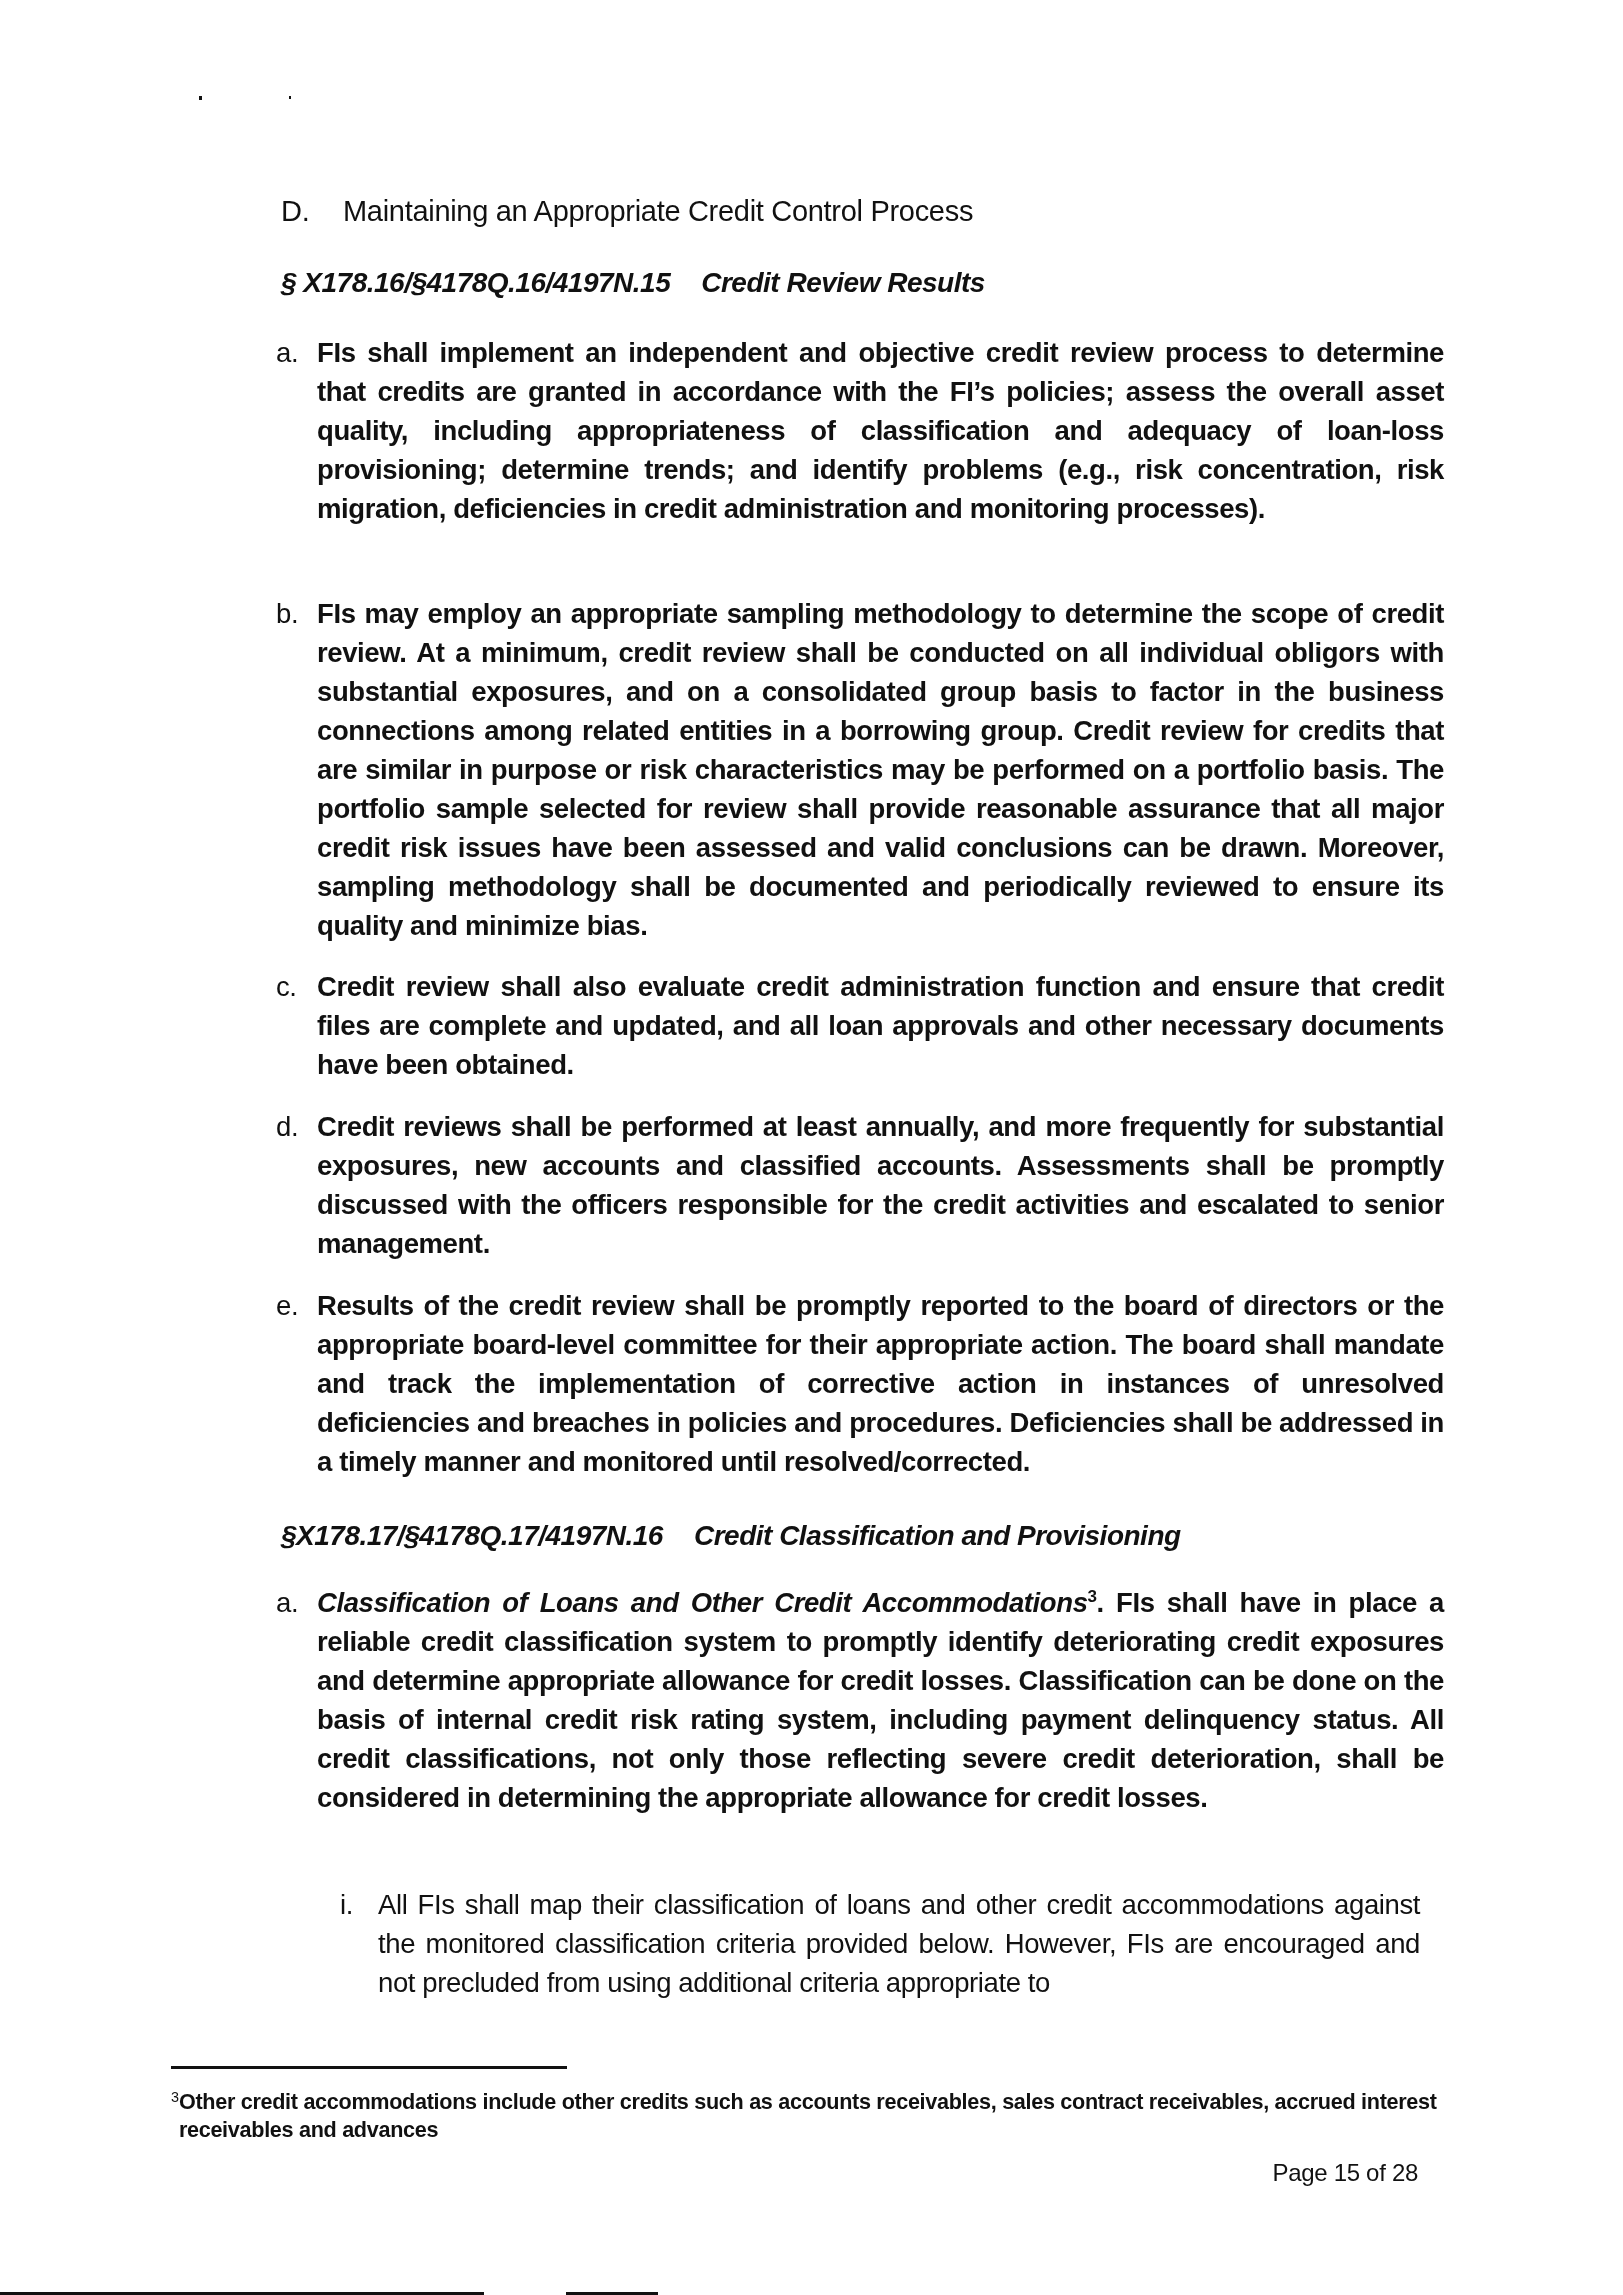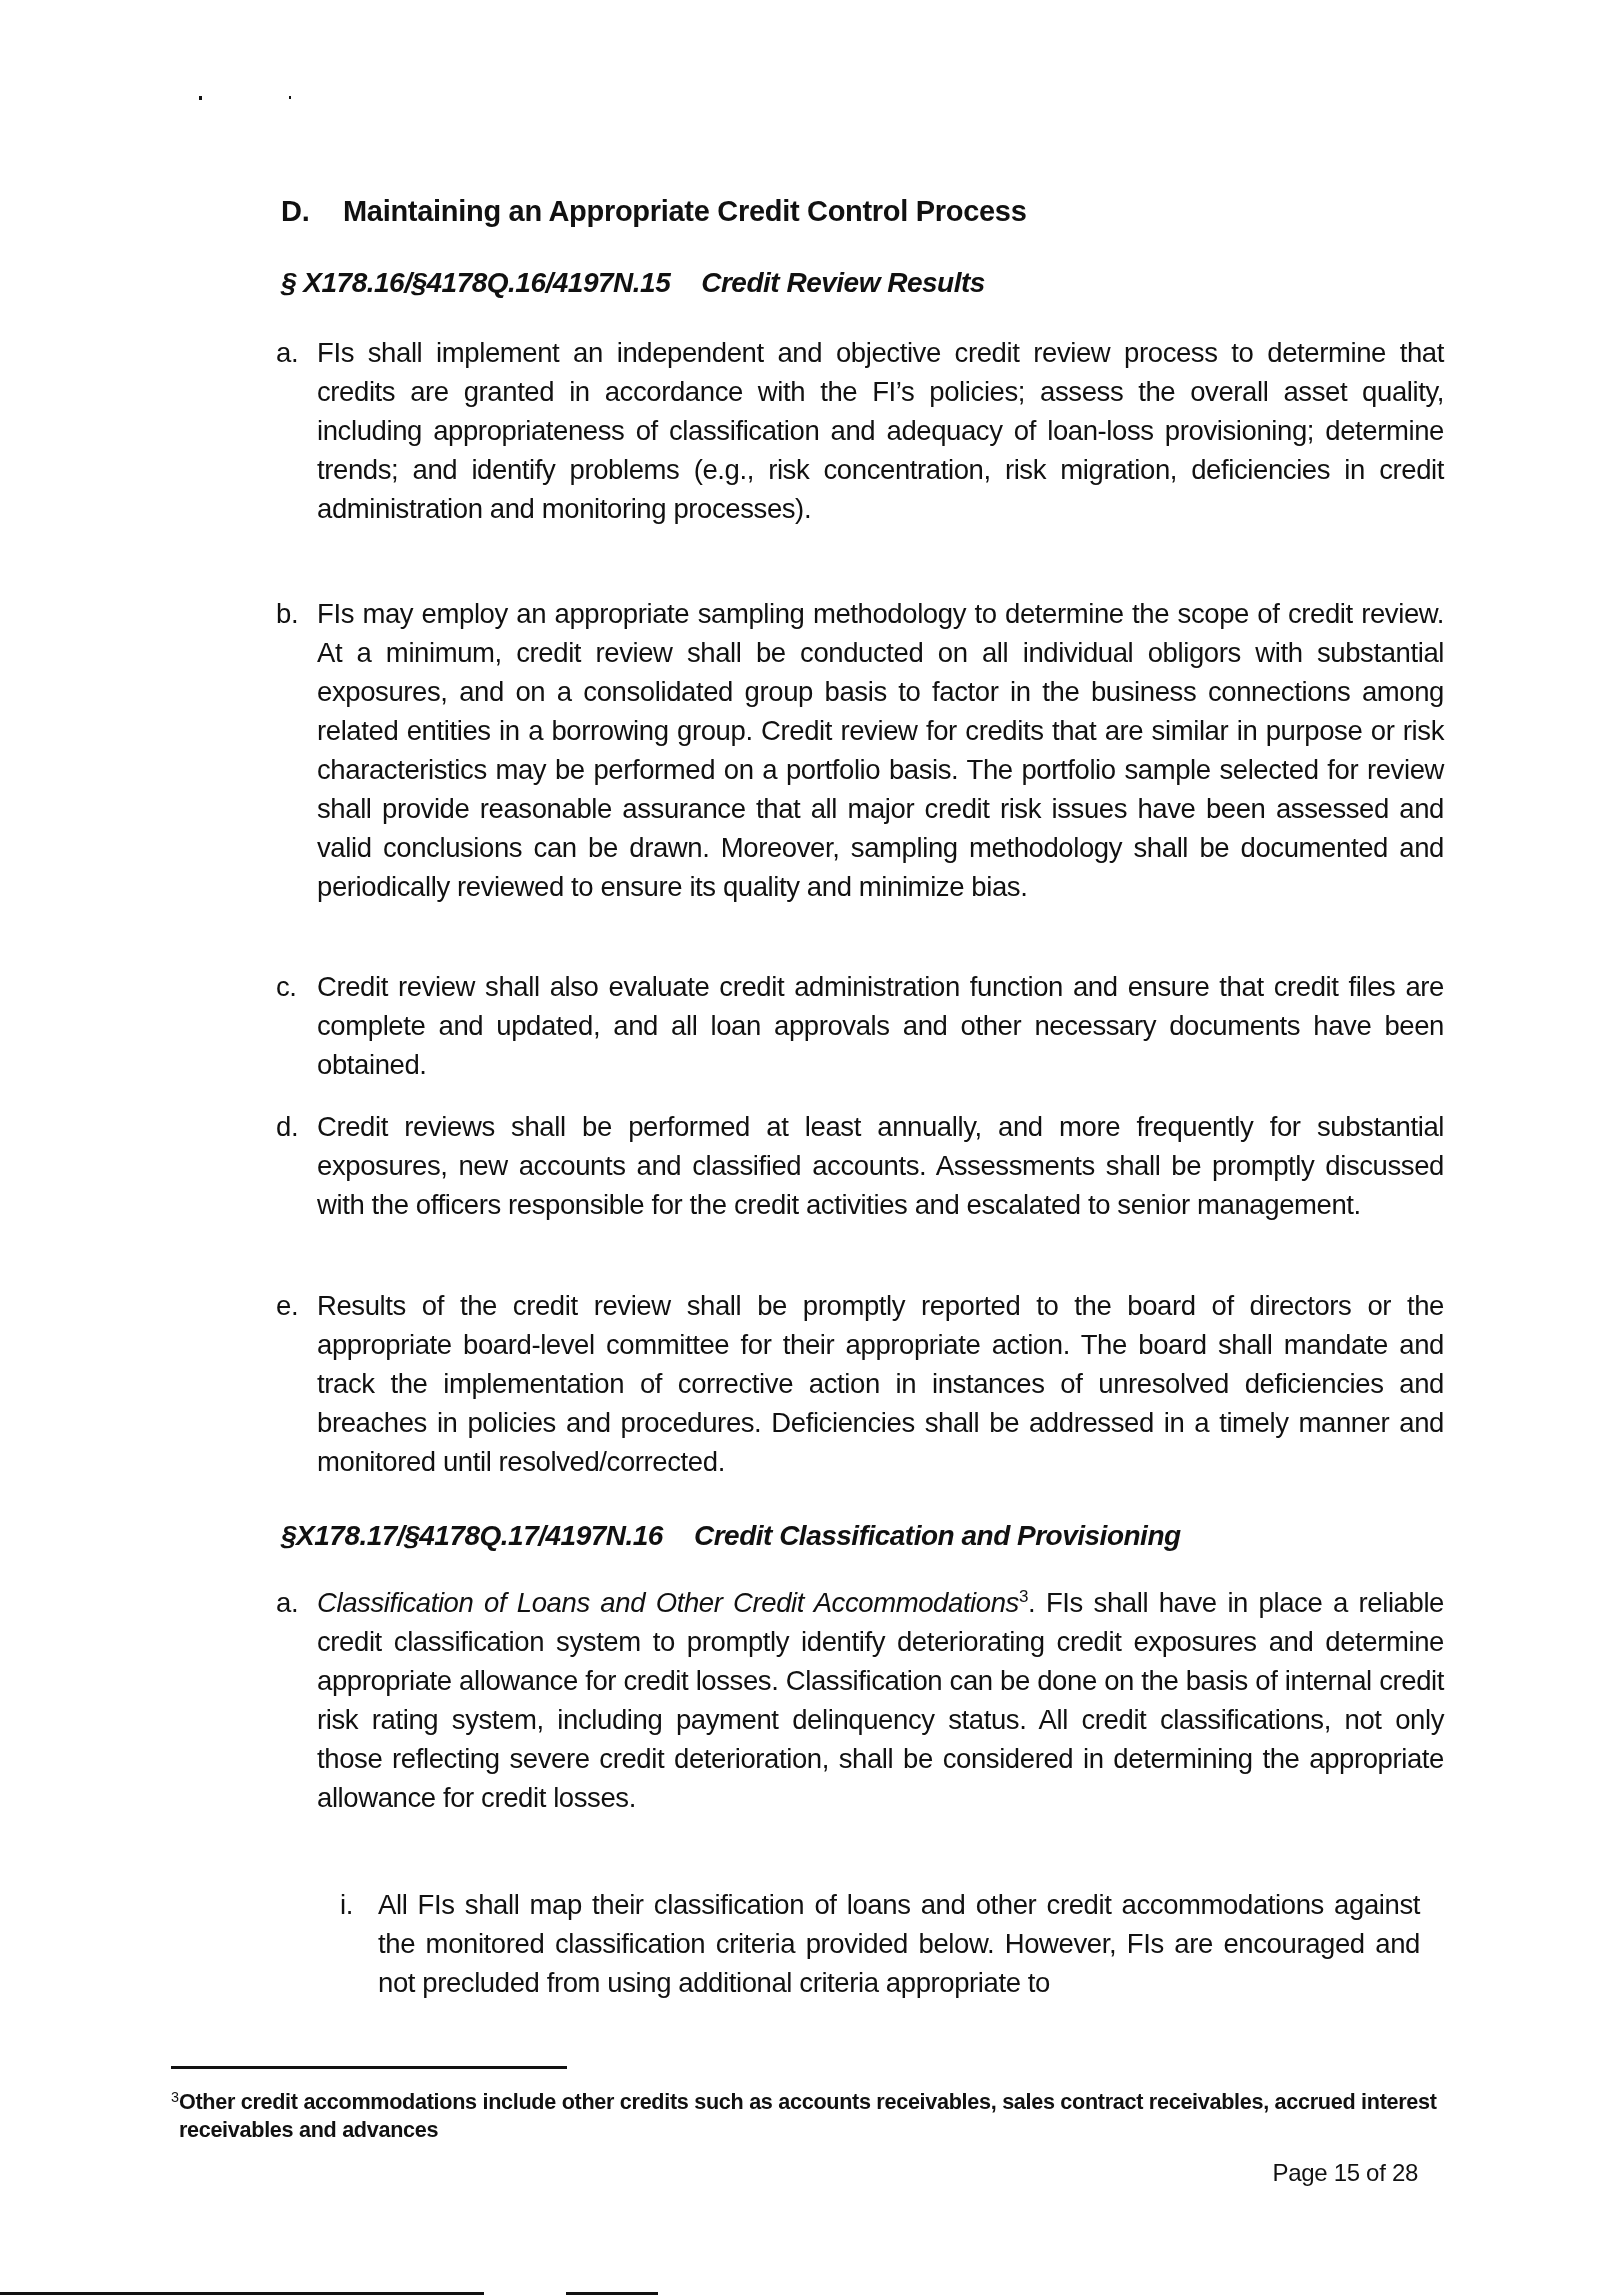--- a/index.html
+++ b/index.html
@@ -4,36 +4,36 @@
   <style>
     html, body { margin: 0; padding: 0; background: #ffffff; }
     body {
       width: 1623px; height: 2295px; position: relative; overflow: hidden;
       font-family: "Liberation Sans", "DejaVu Sans", sans-serif;
       color: #111111;
     }
     .speck { position: absolute; background: #111; }
     .heading-d {
       position: absolute; left: 281px; top: 195px;
-      font-size: 29px; font-weight: bold; letter-spacing: -0.3px;
+      font-size: 29px; font-weight: normal; letter-spacing: -0.3px;
     }
     .heading-d .letter { display: inline-block; width: 62px; }
     .section-title {
       position: absolute; left: 281px;
       font-size: 28px; font-weight: bold; font-style: italic; letter-spacing: -0.5px;
       white-space: nowrap;
     }
     .section-title .code { margin-right: 31px; }
     .item {
       position: absolute; left: 276px; width: 1168px;
       font-size: 27.5px; line-height: 39px; text-align: justify;
       letter-spacing: -0.4px;
     }
     .item .marker { position: absolute; left: 0; top: 0; }
-    .item .body { display: block; margin-left: 41px; }
+    .item .body { display: block; margin-left: 41px; font-weight: bold; }
     .item .body::first-line { }
     .item-sub {
       position: absolute; left: 340px; width: 1080px;
       font-size: 27.5px; line-height: 39px; text-align: justify; letter-spacing: -0.4px;
     }
     .item-sub .marker { position: absolute; left: 0; top: 0; }
     .item-sub .body { display: block; margin-left: 38px; }
     .ital { font-style: italic; margin-top: 36px; }
     sup { font-size: 17px; line-height: 0; vertical-align: super; }
     .footnote-rule {

